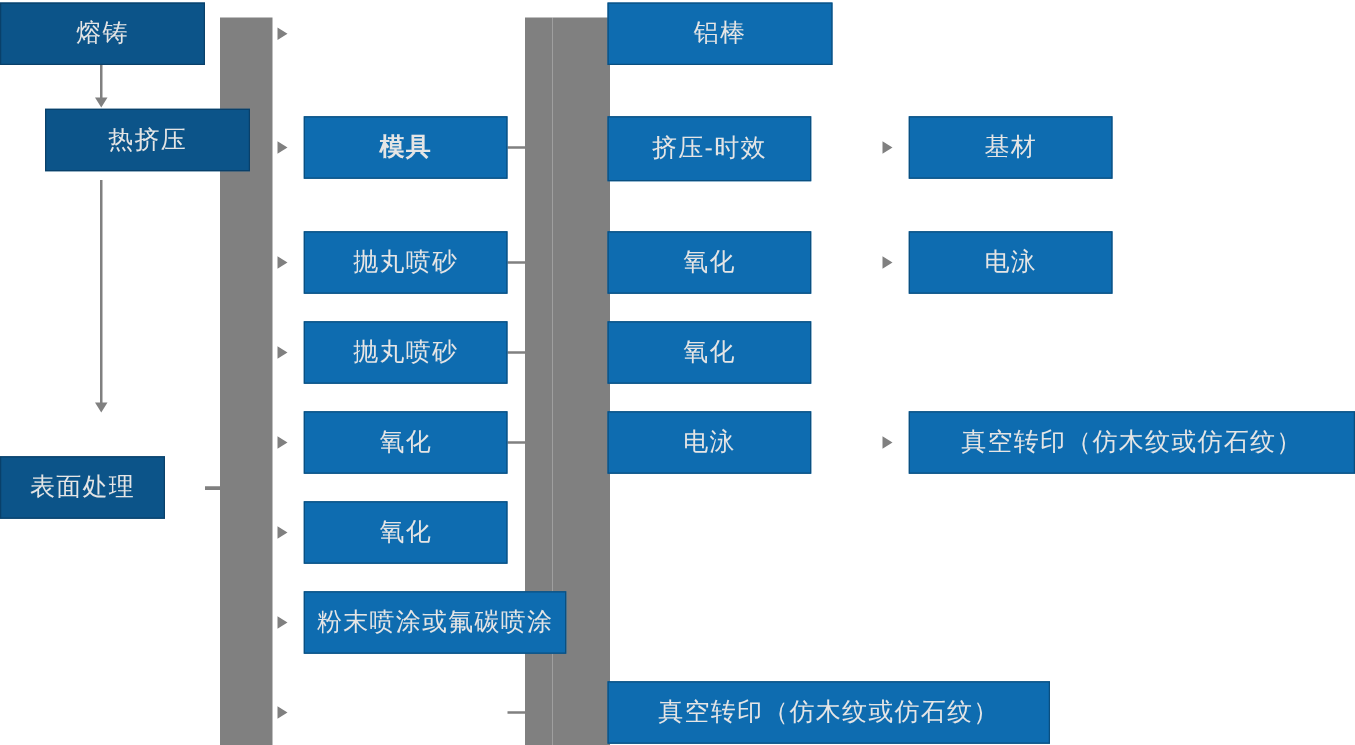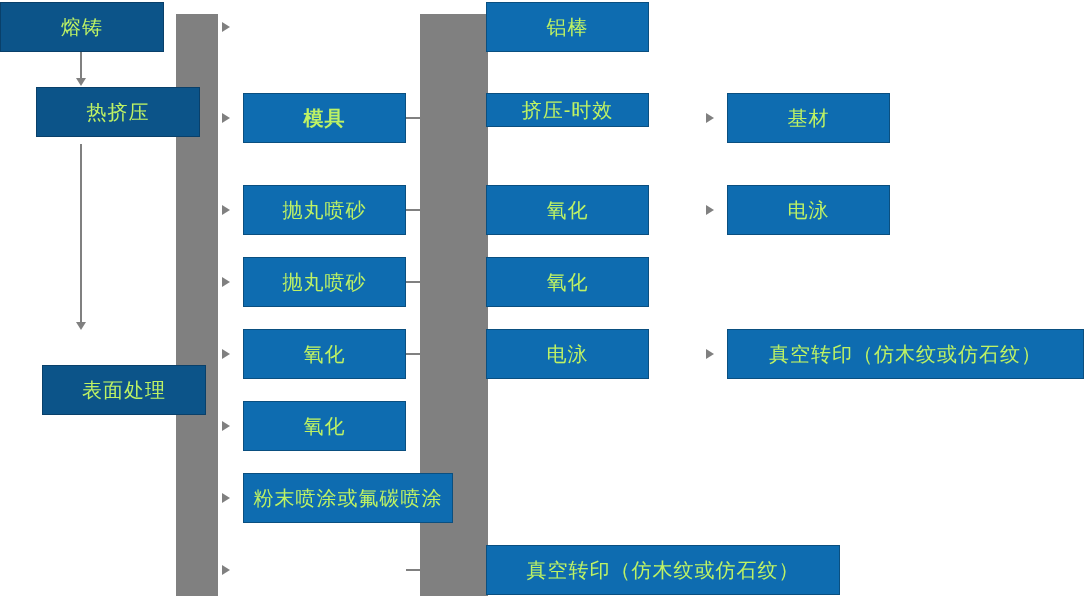--- a/index.html
+++ b/index.html
@@ -9,21 +9,21 @@
     font-family:"Liberation Sans","DejaVu Sans",sans-serif;
     overflow:hidden;
     position:relative;
   }
   #canvas{position:absolute;left:0;top:0;width:1084px;height:596px;}
 
   .node{
     position:absolute;
     background:#0e6cb0;
     border:1px solid #0a4f80;
-    color:#bef264;
+    color:#e5e5e5;
     display:flex;
     align-items:center;
     justify-content:center;
     font-size:20px;
     line-height:1;
     box-sizing:border-box;
     white-space:nowrap;
     letter-spacing:1px;
   }
   .node.dark{
@@ -93,21 +93,21 @@
   <div class="arrow" style="left:706px;top:113px;"></div>
   <div class="arrow" style="left:706px;top:205px;"></div>
   <div class="arrow" style="left:706px;top:349px;"></div>
 
   <div class="node dark" style="left:0px;top:2px;width:164px;height:50px;">
     <span>熔铸</span>
   </div>
   <div class="node dark" style="left:0px;top:87px;width:164px;height:50px;margin-left:36px;">
     <span>热挤压</span>
   </div>
-  <div class="node dark" style="left:0px;top:365px;width:164px;height:50px;margin-left:42px;">
+  <div class="node dark" style="left:0px;top:365px;width:132px;height:50px;">
     <span>表面处理</span>
   </div>
 
   <div class="node" style="left:243px;top:93px;width:163px;height:50px;font-weight:bold;">
     <span>模具</span>
   </div>
   <div class="node" style="left:243px;top:185px;width:163px;height:50px;">
     <span>抛丸喷砂</span>
   </div>
   <div class="node" style="left:243px;top:257px;width:163px;height:50px;">
@@ -116,24 +116,24 @@
   <div class="node" style="left:243px;top:329px;width:163px;height:50px;">
     <span>氧化</span>
   </div>
   <div class="node" style="left:243px;top:401px;width:163px;height:50px;">
     <span>氧化</span>
   </div>
   <div class="node" style="left:243px;top:473px;width:210px;height:50px;">
     <span>粉末喷涂或氟碳喷涂</span>
   </div>
 
-  <div class="node" style="left:486px;top:2px;width:163px;height:50px;">
+  <div class="node" style="left:486px;top:2px;width:180px;height:50px;">
     <span>铝棒</span>
   </div>
-  <div class="node" style="left:486px;top:93px;width:163px;height:34px;">
+  <div class="node" style="left:486px;top:93px;width:163px;height:52px;">
     <span>挤压-时效</span>
   </div>
   <div class="node" style="left:486px;top:185px;width:163px;height:50px;">
     <span>氧化</span>
   </div>
   <div class="node" style="left:486px;top:257px;width:163px;height:50px;">
     <span>氧化</span>
   </div>
   <div class="node" style="left:486px;top:329px;width:163px;height:50px;">
     <span>电泳</span>

